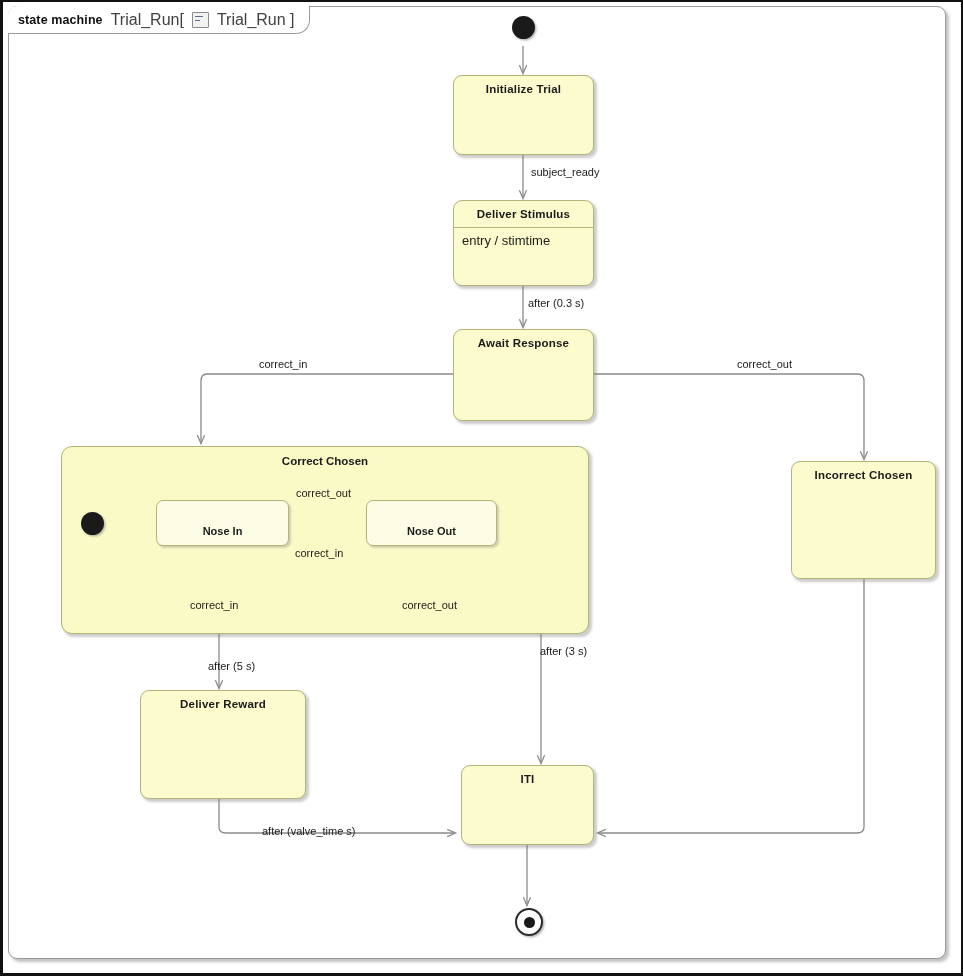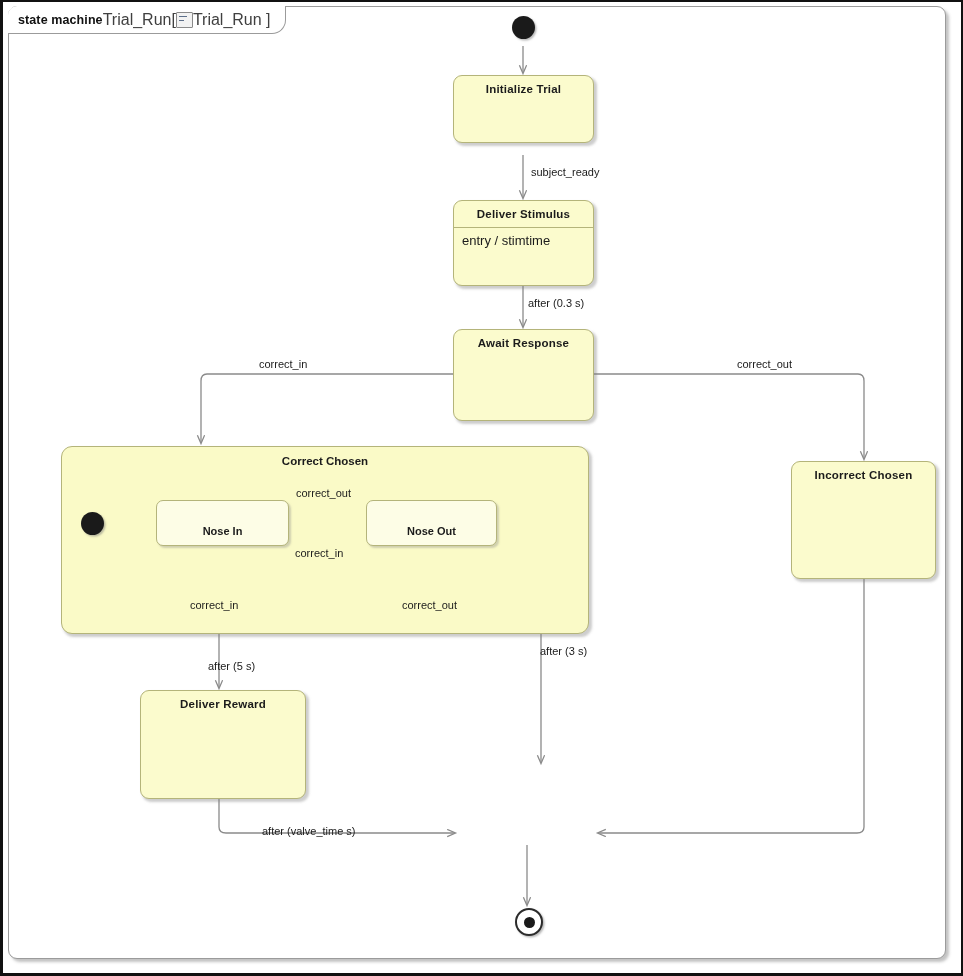--- a/index.html
+++ b/index.html
@@ -19,21 +19,21 @@
   #edge-bottom{position:absolute;left:0;bottom:0;width:963px;height:3px;background:#111;}
   #edge-right{position:absolute;right:0;top:0;width:2px;height:976px;background:#111;}
   #edge-top{position:absolute;left:0;top:0;width:963px;height:2px;background:#111;}
 
   
   #frame-tab{
     position:absolute;left:8px;top:6px;height:28px;
     padding:0 14px 0 10px;
     background:#ffffff;border:1px solid #9b9b9b;border-top-left-radius:9px;
     border-bottom-right-radius:14px;border-top:none;border-left:none;
-    display:flex;align-items:center;gap:0;white-space:nowrap;
+    display:flex;align-items:center;gap:8px;white-space:nowrap;
     box-sizing:border-box;z-index:40;
   }
   #frame-tab .kw{font-weight:bold;font-size:12.5px;color:#111;letter-spacing:.1px;}
   #frame-tab .nm{font-size:16px;color:#404040;}
   .tab-icon{
     display:inline-block;width:15px;height:14px;border:1px solid #8a8a8a;background:#f2f2f2;
     position:relative;vertical-align:middle;border-radius:1px;
   }
   .tab-icon:before{content:"";position:absolute;left:2px;top:3px;width:8px;height:1.5px;background:#5d6f8a;}
   .tab-icon:after{content:"";position:absolute;left:2px;top:7px;width:5px;height:1.5px;background:#5d6f8a;}
@@ -158,21 +158,21 @@
       <path d="M365,538 L290,538" marker-end="url(#ahd)"></path>
 
       <path d="M208,546 Q198,595 214,592 Q230,589 224,552" marker-end="url(#ahd)"></path>
 
       <path d="M417,546 Q407,595 423,592 Q439,589 433,552" marker-end="url(#ahd)"></path>
     </g>
   </svg>
 
   <div class="initial-node" style="left:512px;top:16px;width:23px;height:23px;"></div>
 
-  <div class="state" style="left:453px;top:75px;width:141px;height:68px;">
+  <div class="state" style="left:453px;top:75px;width:141px;height:80px;">
     <div class="title">Initialize Trial</div>
   </div>
 
   <div class="state" style="left:453px;top:200px;width:141px;height:86px;">
     <div class="title">Deliver Stimulus</div>
     <div class="sep"></div>
     <div class="body">entry / stimtime</div>
   </div>
 
   <div class="state" style="left:453px;top:329px;width:141px;height:92px;">
@@ -194,20 +194,23 @@
   </div>
 
   <div class="state" style="left:791px;top:461px;width:145px;height:118px;">
     <div class="title">Incorrect Chosen</div>
   </div>
 
   <div class="state" style="left:140px;top:690px;width:166px;height:109px;">
     <div class="title">Deliver Reward</div>
   </div>
 
+  <div class="state" style="left:461px;top:765px;width:133px;height:80px;">
+    <div class="title">ITI</div>
+  </div>
 
   <div class="final-node" style="left:515px;top:908px;width:24px;height:24px;"></div>
 
   <div class="tlabel" style="left:531px;top:166px;">subject_ready</div>
   <div class="tlabel" style="left:528px;top:297px;">after (0.3 s)</div>
   <div class="tlabel" style="left:259px;top:358px;">correct_in</div>
   <div class="tlabel" style="left:737px;top:358px;">correct_out</div>
   <div class="tlabel" style="left:296px;top:487px;">correct_out</div>
   <div class="tlabel" style="left:295px;top:547px;">correct_in</div>
   <div class="tlabel" style="left:190px;top:599px;">correct_in</div>

